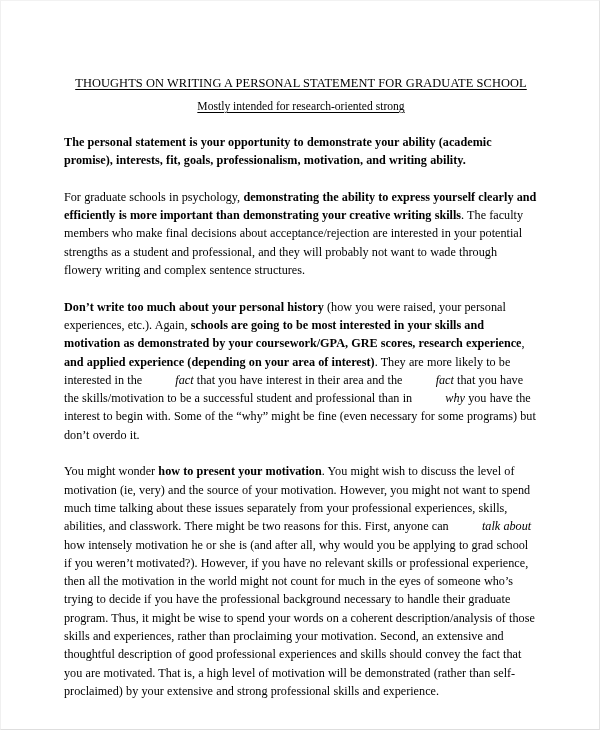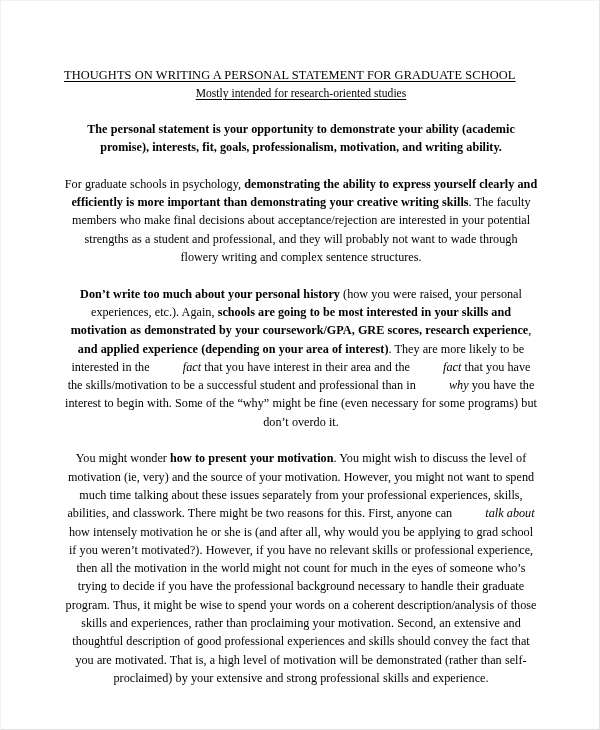--- a/index.html
+++ b/index.html
@@ -25,62 +25,63 @@
     border-left: 1px solid #f0f0f0;
     border-top: 1px solid #f2f2f2;
   }
   .content {
     position: absolute;
     left: 63px;
     top: 66px;
     width: 474px;
   }
   .doc-title {
+    text-align: center;
     font-size: 12.4px;
     line-height: 16px;
     letter-spacing: 0.1px;
-    margin: 0;
+    margin: 8px;
     font-weight: 400;
   }
   .doc-title span.u {
     text-decoration: underline;
     text-underline-offset: 2px;
   }
   .doc-subtitle {
     text-align: center;
     font-size: 11.6px;
     line-height: 16px;
     margin: 3px 0 0 0;
     font-weight: 400;
   }
   .doc-subtitle span.u {
     text-decoration: underline;
     text-underline-offset: 2px;
   }
   p.para {
     font-size: 12.2px;
     line-height: 18.3px;
-    text-align: center;
+    text-align: left;
     margin: 0;
     word-spacing: 0.15px;
   }
   .gap-title-p1 { height: 18px; }
   .gap-para { height: 18.3px; }
   b { font-weight: 700; }
   i { font-style: italic; margin-left: 30px; }
 </style>
 </head>
 <body>
 
 <div class="page">
   <div class="content">
 
     <h1 class="doc-title"><span class="u">THOUGHTS ON WRITING A PERSONAL STATEMENT FOR GRADUATE SCHOOL</span></h1>
 
-    <div class="doc-subtitle"><span class="u">Mostly intended for research-oriented studies</span></div>
+    <div class="doc-subtitle"><span class="u">Mostly intended for research-oriented strong</span></div>
 
     <div class="gap-title-p1"></div>
 
     <p class="para"><b>The personal statement is your opportunity to demonstrate your ability (academic promise), interests, fit, goals, professionalism, motivation, and writing ability.</b></p>
     <div class="gap-para"></div>
 
     <p class="para"><span>For graduate schools in psychology, </span><b>demonstrating the ability to express yourself clearly and efficiently is more important than demonstrating your creative writing skills</b><span>.  The faculty members who make final decisions about acceptance/rejection are interested in your potential strengths as a student and professional, and they will probably not want to wade through flowery writing and complex sentence structures.</span></p>
     <div class="gap-para"></div>
 
     <p class="para"><b>Don’t write too much about your personal history</b><span> (how you were raised, your personal experiences, etc.).  Again, </span><b>schools are going to be most interested in your skills and motivation as demonstrated by your coursework/GPA, GRE scores, research experience</b><span>, </span><b>and applied experience (depending on your area of interest)</b><span>.  They are more likely to be interested in the </span><i>fact</i><span> that you have interest in their area and the </span><i>fact</i><span> that you have the skills/motivation to be a successful student and professional than in </span><i>why</i><span> you have the interest to begin with.  Some of the “why” might be fine (even necessary for some programs) but don’t overdo it.</span></p>

